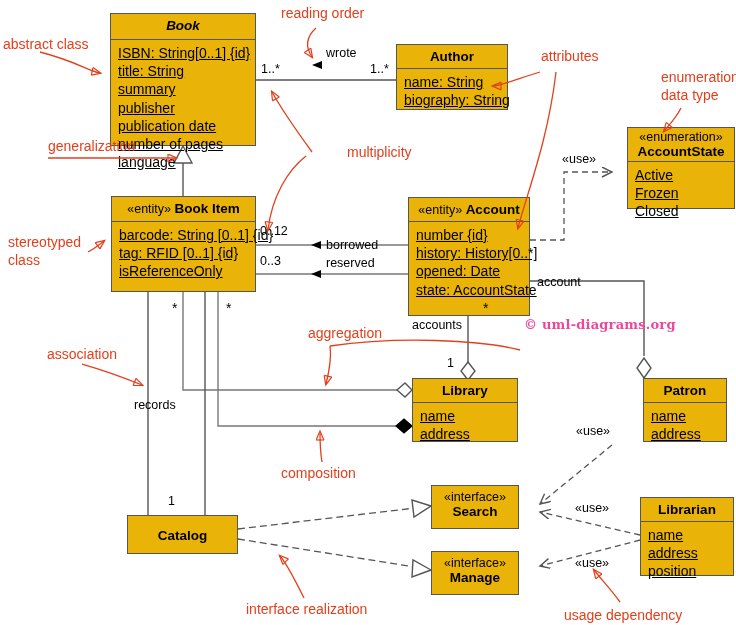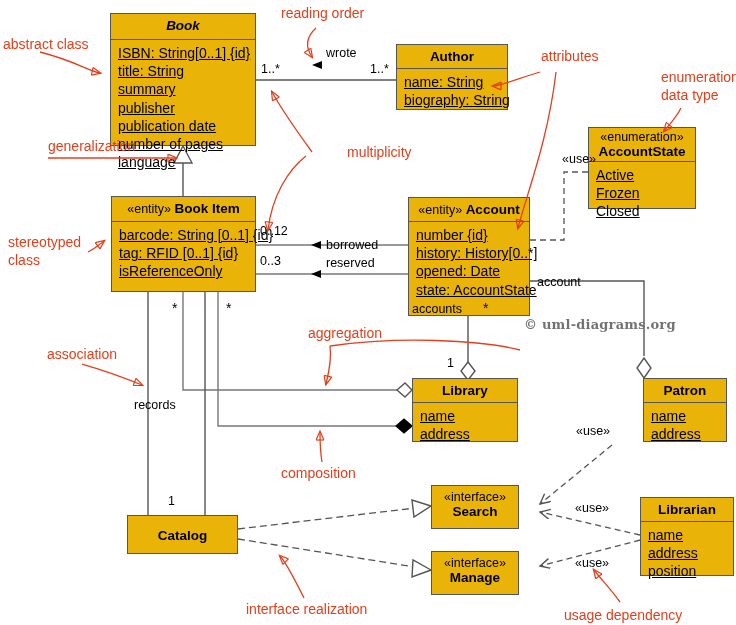--- a/index.html
+++ b/index.html
@@ -72,21 +72,21 @@
     color: #e2401d;
     white-space: nowrap;
     line-height: 1.25;
     z-index: 7;
   }
   .copyright {
     position: absolute;
     font-family: "DejaVu Serif", serif;
     font-weight: bold;
     font-size: 13px;
-    color: #737373;
+    color: #ec4899;
     white-space: nowrap;
     letter-spacing: 0.2px;
     z-index: 6;
   }
   svg.layer {
     position: absolute;
     left: 0;
     top: 0;
     width: 736px;
     height: 625px;
@@ -214,21 +214,21 @@
   <div class="uml-box" style="left:396px; top:44px; width:112px; height:66px;">
     <div class="uml-head with-div" style="height:24px;">
       <span class="uml-name">Author</span>
     </div>
     <div class="uml-attrs">
       <div>name: String</div>
       <div>biography: String</div>
     </div>
   </div>
 
-  <div class="uml-box" style="left:588px; top:127px; width:108px; height:82px;">
+  <div class="uml-box" style="left:627px; top:127px; width:108px; height:82px;">
     <div class="uml-head with-div" style="height:34px; padding-top:2px;">
       <div class="uml-stereo">«enumeration»</div>
       <div class="uml-name">AccountState</div>
     </div>
     <div class="uml-attrs">
       <div>Active</div>
       <div>Frozen</div>
       <div>Closed</div>
     </div>
   </div>
@@ -314,21 +314,21 @@
   <div class="lbl" style="left:370px; top:62px;">1..*</div>
 
   <div class="lbl" style="left:260px; top:224px;">0..12</div>
   <div class="lbl" style="left:326px; top:238px;">borrowed</div>
   <div class="lbl" style="left:260px; top:254px;">0..3</div>
   <div class="lbl" style="left:326px; top:256px;">reserved</div>
 
   <div class="lbl" style="left:562px; top:152px;">«use»</div>
 
   <div class="lbl" style="left:537px; top:275px;">account</div>
-  <div class="lbl" style="left:412px; top:302px;">accounts</div>
+  <div class="lbl" style="left:412px; top:318px;">accounts</div>
   <div class="lbl" style="left:483px; top:300px; font-size:14px;">*</div>
 
   <div class="lbl" style="left:172px; top:300px; font-size:14px;">*</div>
   <div class="lbl" style="left:226px; top:300px; font-size:14px;">*</div>
 
   <div class="lbl" style="left:447px; top:356px;">1</div>
   <div class="lbl" style="left:134px; top:398px;">records</div>
   <div class="lbl" style="left:168px; top:494px;">1</div>
 
   <div class="lbl" style="left:576px; top:424px;">«use»</div>

